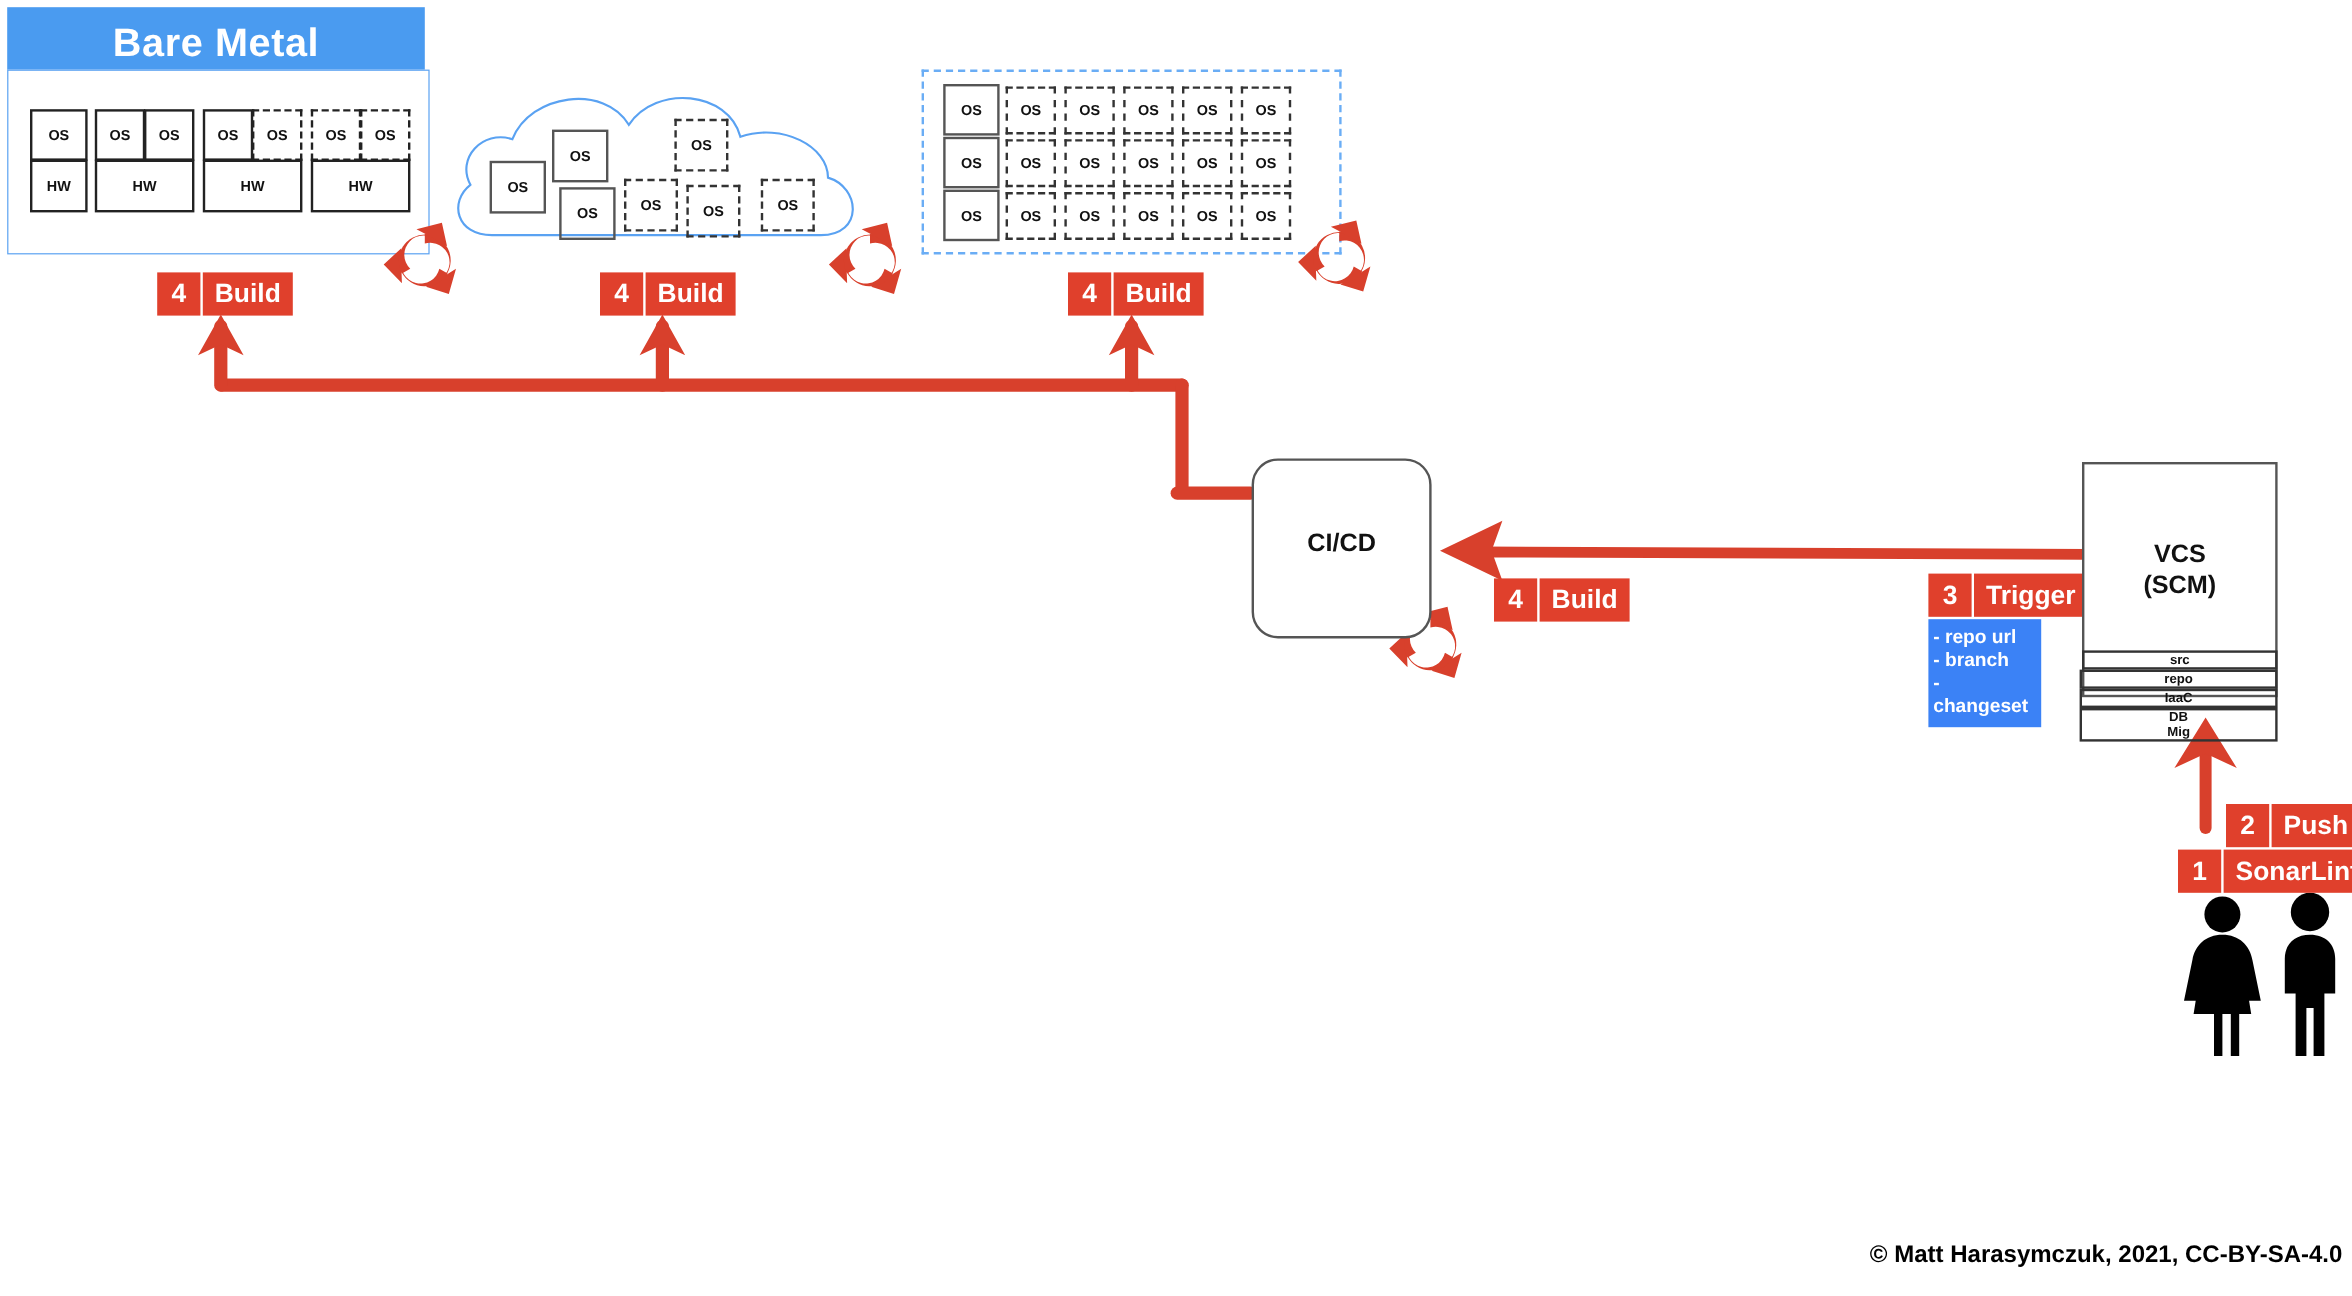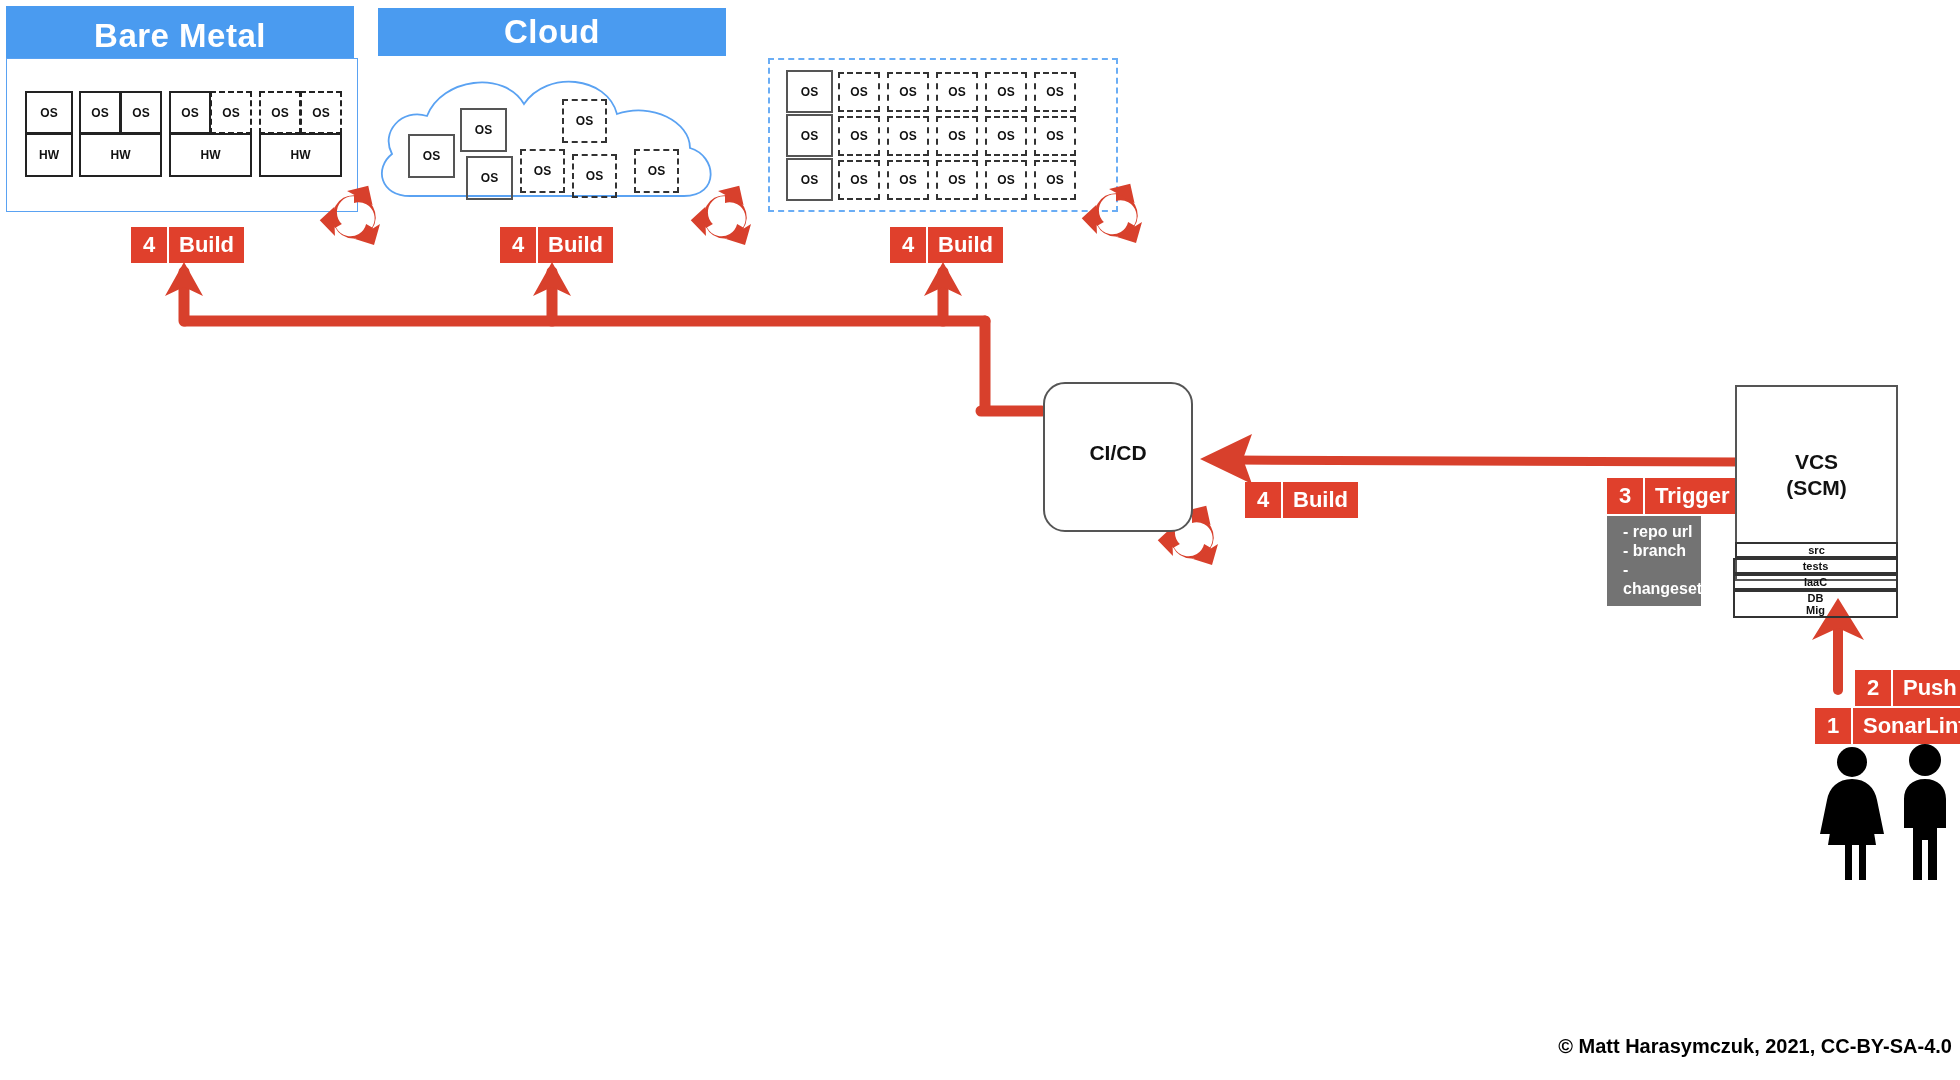--- a/index.html
+++ b/index.html
@@ -125,26 +125,26 @@
     background: #e0402c;
     display: flex; align-items: center; justify-content: center;
     font-size: 22px;
     padding: 0 10px;
     box-sizing: border-box;
     margin-left: 2px;
   }
 
   .trigger-body {
     position: absolute;
-    background: #737373;
+    background: #3b82f6;
     color: #fff;
     font-weight: bold;
     font-size: 16px;
     line-height: 19px;
-    padding: 6px 8px 8px 16px;
+    padding: 6px 8px 8px 4px;
     box-sizing: border-box;
   }
 
   
   .plainbox {
     position: absolute;
     border: 2px solid #555;
     box-sizing: border-box;
     background: #fff;
   }
@@ -190,23 +190,20 @@
 
   .svgl { position: absolute; left: 0; top: 0; pointer-events: none; }
 </style>
 </head>
 <body>
 
 <div class="stage">
 
   <div class="section-header" id="hdr-baremetal">
     <span>Bare Metal</span>
-  </div>
-  <div class="section-header" id="hdr-cloud">
-    <span>Cloud</span>
   </div>
 
   <div id="baremetal-panel">
 
     <div class="srv" style="left:18px; top:32px; width:48px; height:86px;">
       <div class="cell solid" style="left:0; top:0; width:48px; height:43px;">
         <span>OS</span>
       </div>
       <div class="cell solid" style="left:0; top:42px; width:48px; height:44px;">
         <span>HW</span>
@@ -485,21 +482,21 @@
     <div>- branch</div>
     <div>- changeset</div>
   </div>
 
   <div class="plainbox" style="left:1735px; top:385px; width:163px; height:196px;">
     <div class="boxlabel" style="top:62px;">VCS</div>
     <div class="boxlabel" style="top:88px;text-align:center;">(SCM)</div>
   </div>
   <div class="vcs-foot" style="left:1735px; top:542px; width:163px; height:39px;flex-direction:column;">
     <div class="fcell">src</div>
-    <div class="fcell">tests</div>
+    <div class="fcell">repo</div>
     <div class="fcell">IaaC</div>
     <div class="fcell" style="white-space:pre-line;">DB
 Mig</div>
   </div>
 
   <div class="badge" style="left:1855px; top:670px;">
     <div class="num">2</div>
     <div class="lbl">Push</div>
   </div>
 

